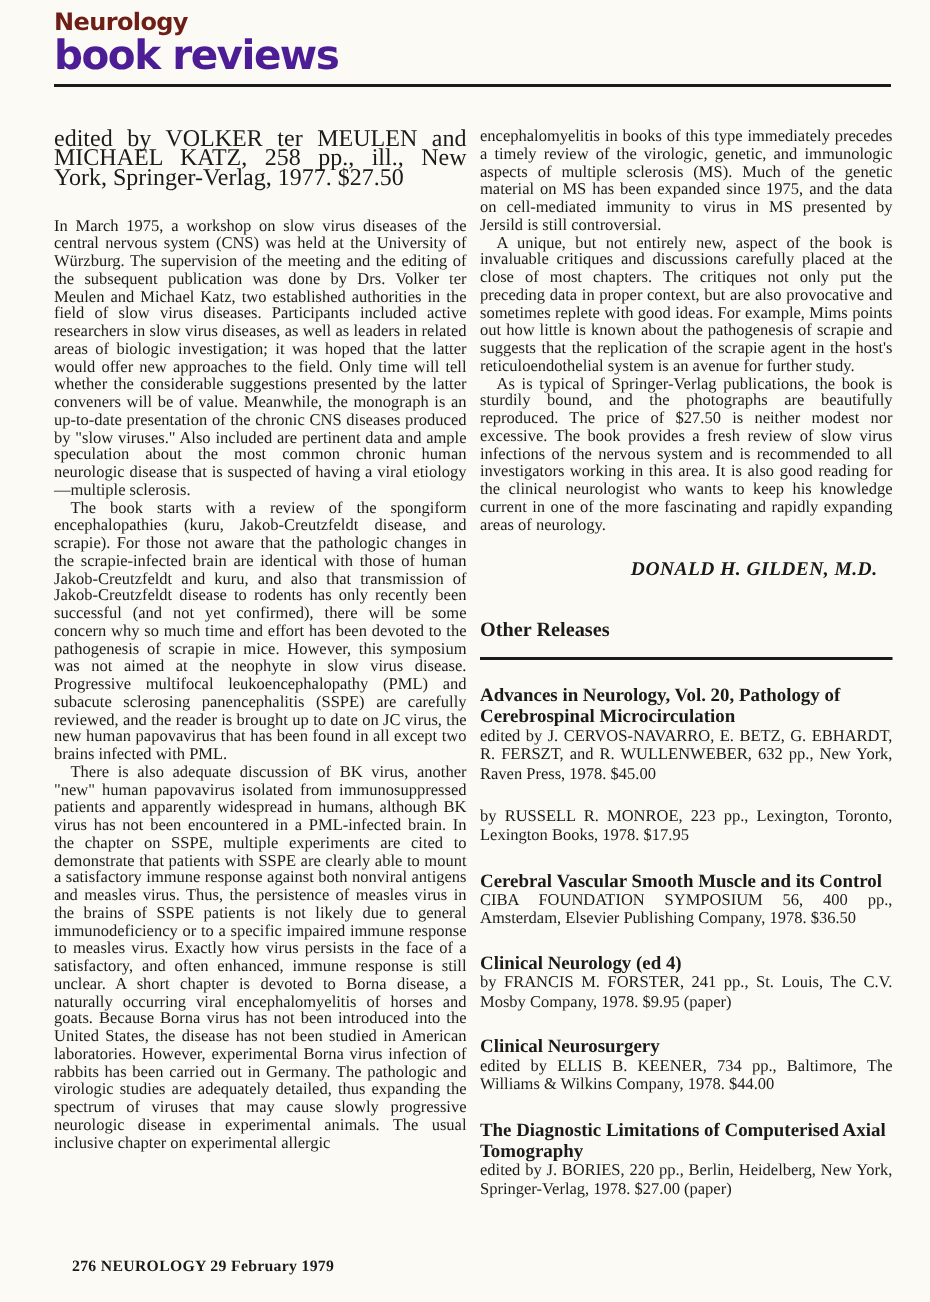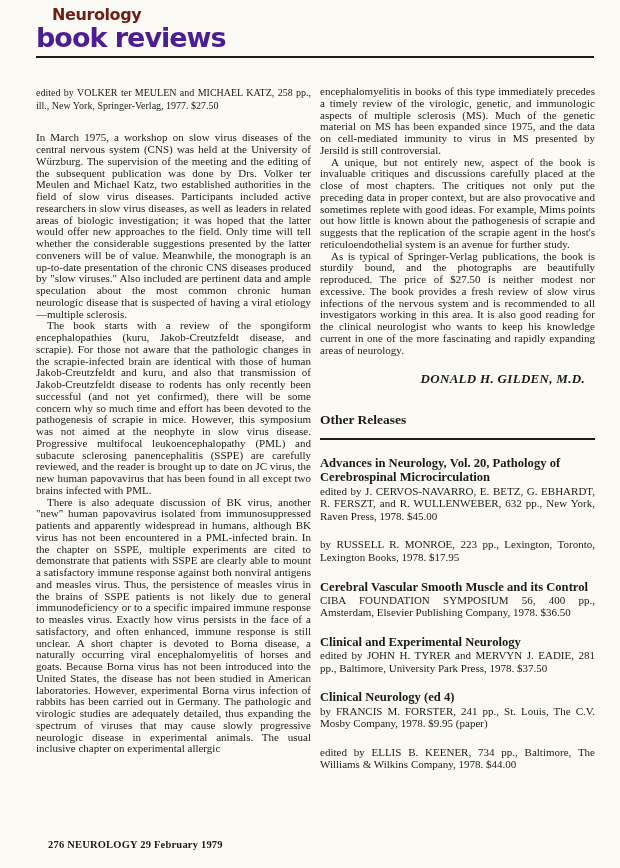--- a/index.html
+++ b/index.html
@@ -16,21 +16,20 @@
     padding: 6px 24px 0 36px;
   }
   
   .journal-name {
     font-family: "DejaVu Sans", sans-serif;
     font-weight: 700;
     font-size: 16px;
     line-height: 17px;
     letter-spacing: -0.4px;
     color: #6e1e14;
-    margin-left: 16px;
   }
   .section-name {
     font-family: "DejaVu Sans", sans-serif;
     font-weight: 700;
     font-size: 27px;
     line-height: 29px;
     letter-spacing: -1px;
     color: #4c1d95;
     margin-top: 0px;
   }
@@ -48,21 +47,21 @@
   }
   .col { width: 275px; }
   
   .review-title {
     font-size: 13px;
     line-height: 14.5px;
     font-weight: 700;
     margin: 0 0 1px 0;
   }
   .byline {
-    font-size: 10px;
+    font-size: 16px;
     line-height: 13.2px;
     margin: 0;
     text-align: justify;
   }
   p.body {
     font-size: 11px;
     line-height: 11.75px;
     text-align: justify;
     margin: 0;
   }
@@ -142,29 +141,30 @@
         <div class="release-details">edited by J. CERVOS-NAVARRO, E. BETZ, G. EBHARDT, R. FERSZT, and R. WULLENWEBER, 632 pp., New York, Raven Press, 1978. $45.00</div>
       </div>
       <div class="release">
         <div class="release-details">by RUSSELL R. MONROE, 223 pp., Lexington, Toronto, Lexington Books, 1978. $17.95</div>
       </div>
       <div class="release">
         <div class="release-title">Cerebral Vascular Smooth Muscle and its Control</div>
         <div class="release-details">CIBA FOUNDATION SYMPOSIUM 56, 400 pp., Amsterdam, Elsevier Publishing Company, 1978. $36.50</div>
       </div>
       <div class="release">
-        <div class="release-title">Clinical and Experimental Neurology</div>
-        <div class="release-details">edited by JOHN H. TYRER and MERVYN J. EADIE, 281 pp., Baltimore, University Park Press, 1978. $37.50</div>
-      </div>
-      <div class="release">
         <div class="release-title">Clinical Neurology (ed 4)</div>
         <div class="release-details">by FRANCIS M. FORSTER, 241 pp., St. Louis, The C.V. Mosby Company, 1978. $9.95 (paper)</div>
       </div>
       <div class="release">
+        <div class="release-title">Clinical Neurosurgery</div>
         <div class="release-details">edited by ELLIS B. KEENER, 734 pp., Baltimore, The Williams &amp; Wilkins Company, 1978. $44.00</div>
+      </div>
+      <div class="release">
+        <div class="release-title">The Diagnostic Limitations of Computerised Axial Tomography</div>
+        <div class="release-details">edited by J. BORIES, 220 pp., Berlin, Heidelberg, New York, Springer-Verlag, 1978. $27.00 (paper)</div>
       </div>
     </section>
 
   </main>
 
   <footer class="footer">
     <span>276 NEUROLOGY 29 February 1979</span>
   </footer>
 
 </div>

